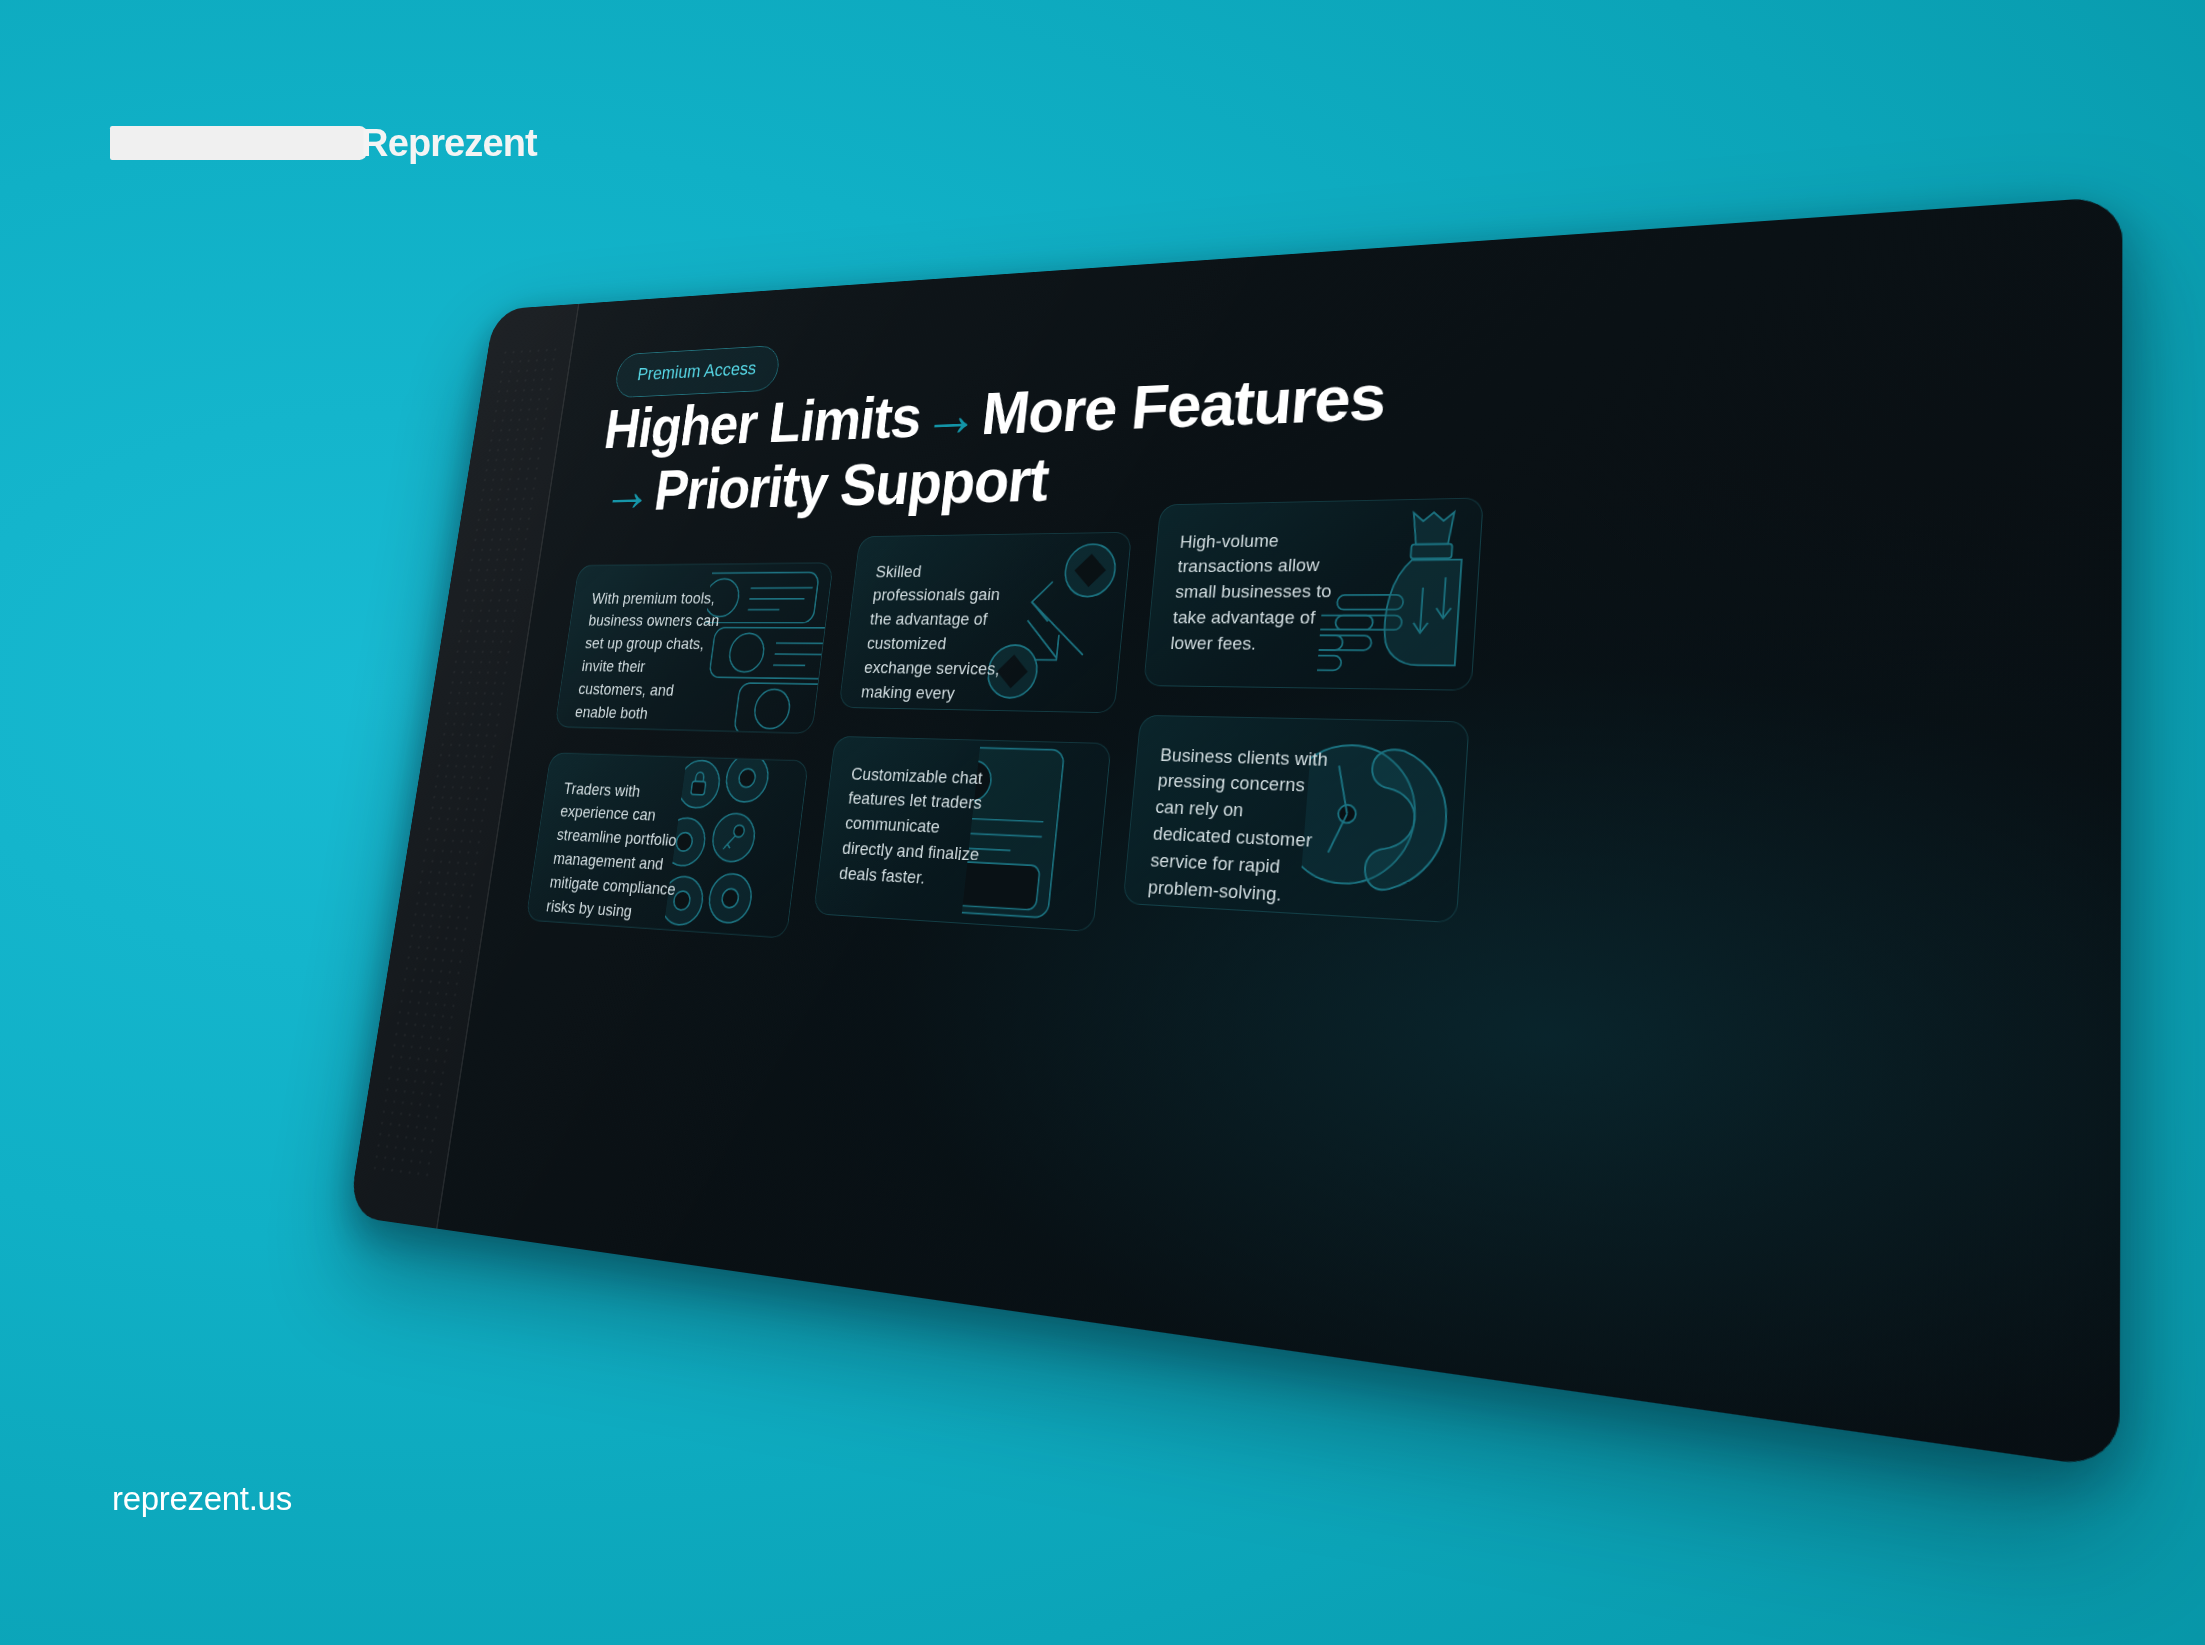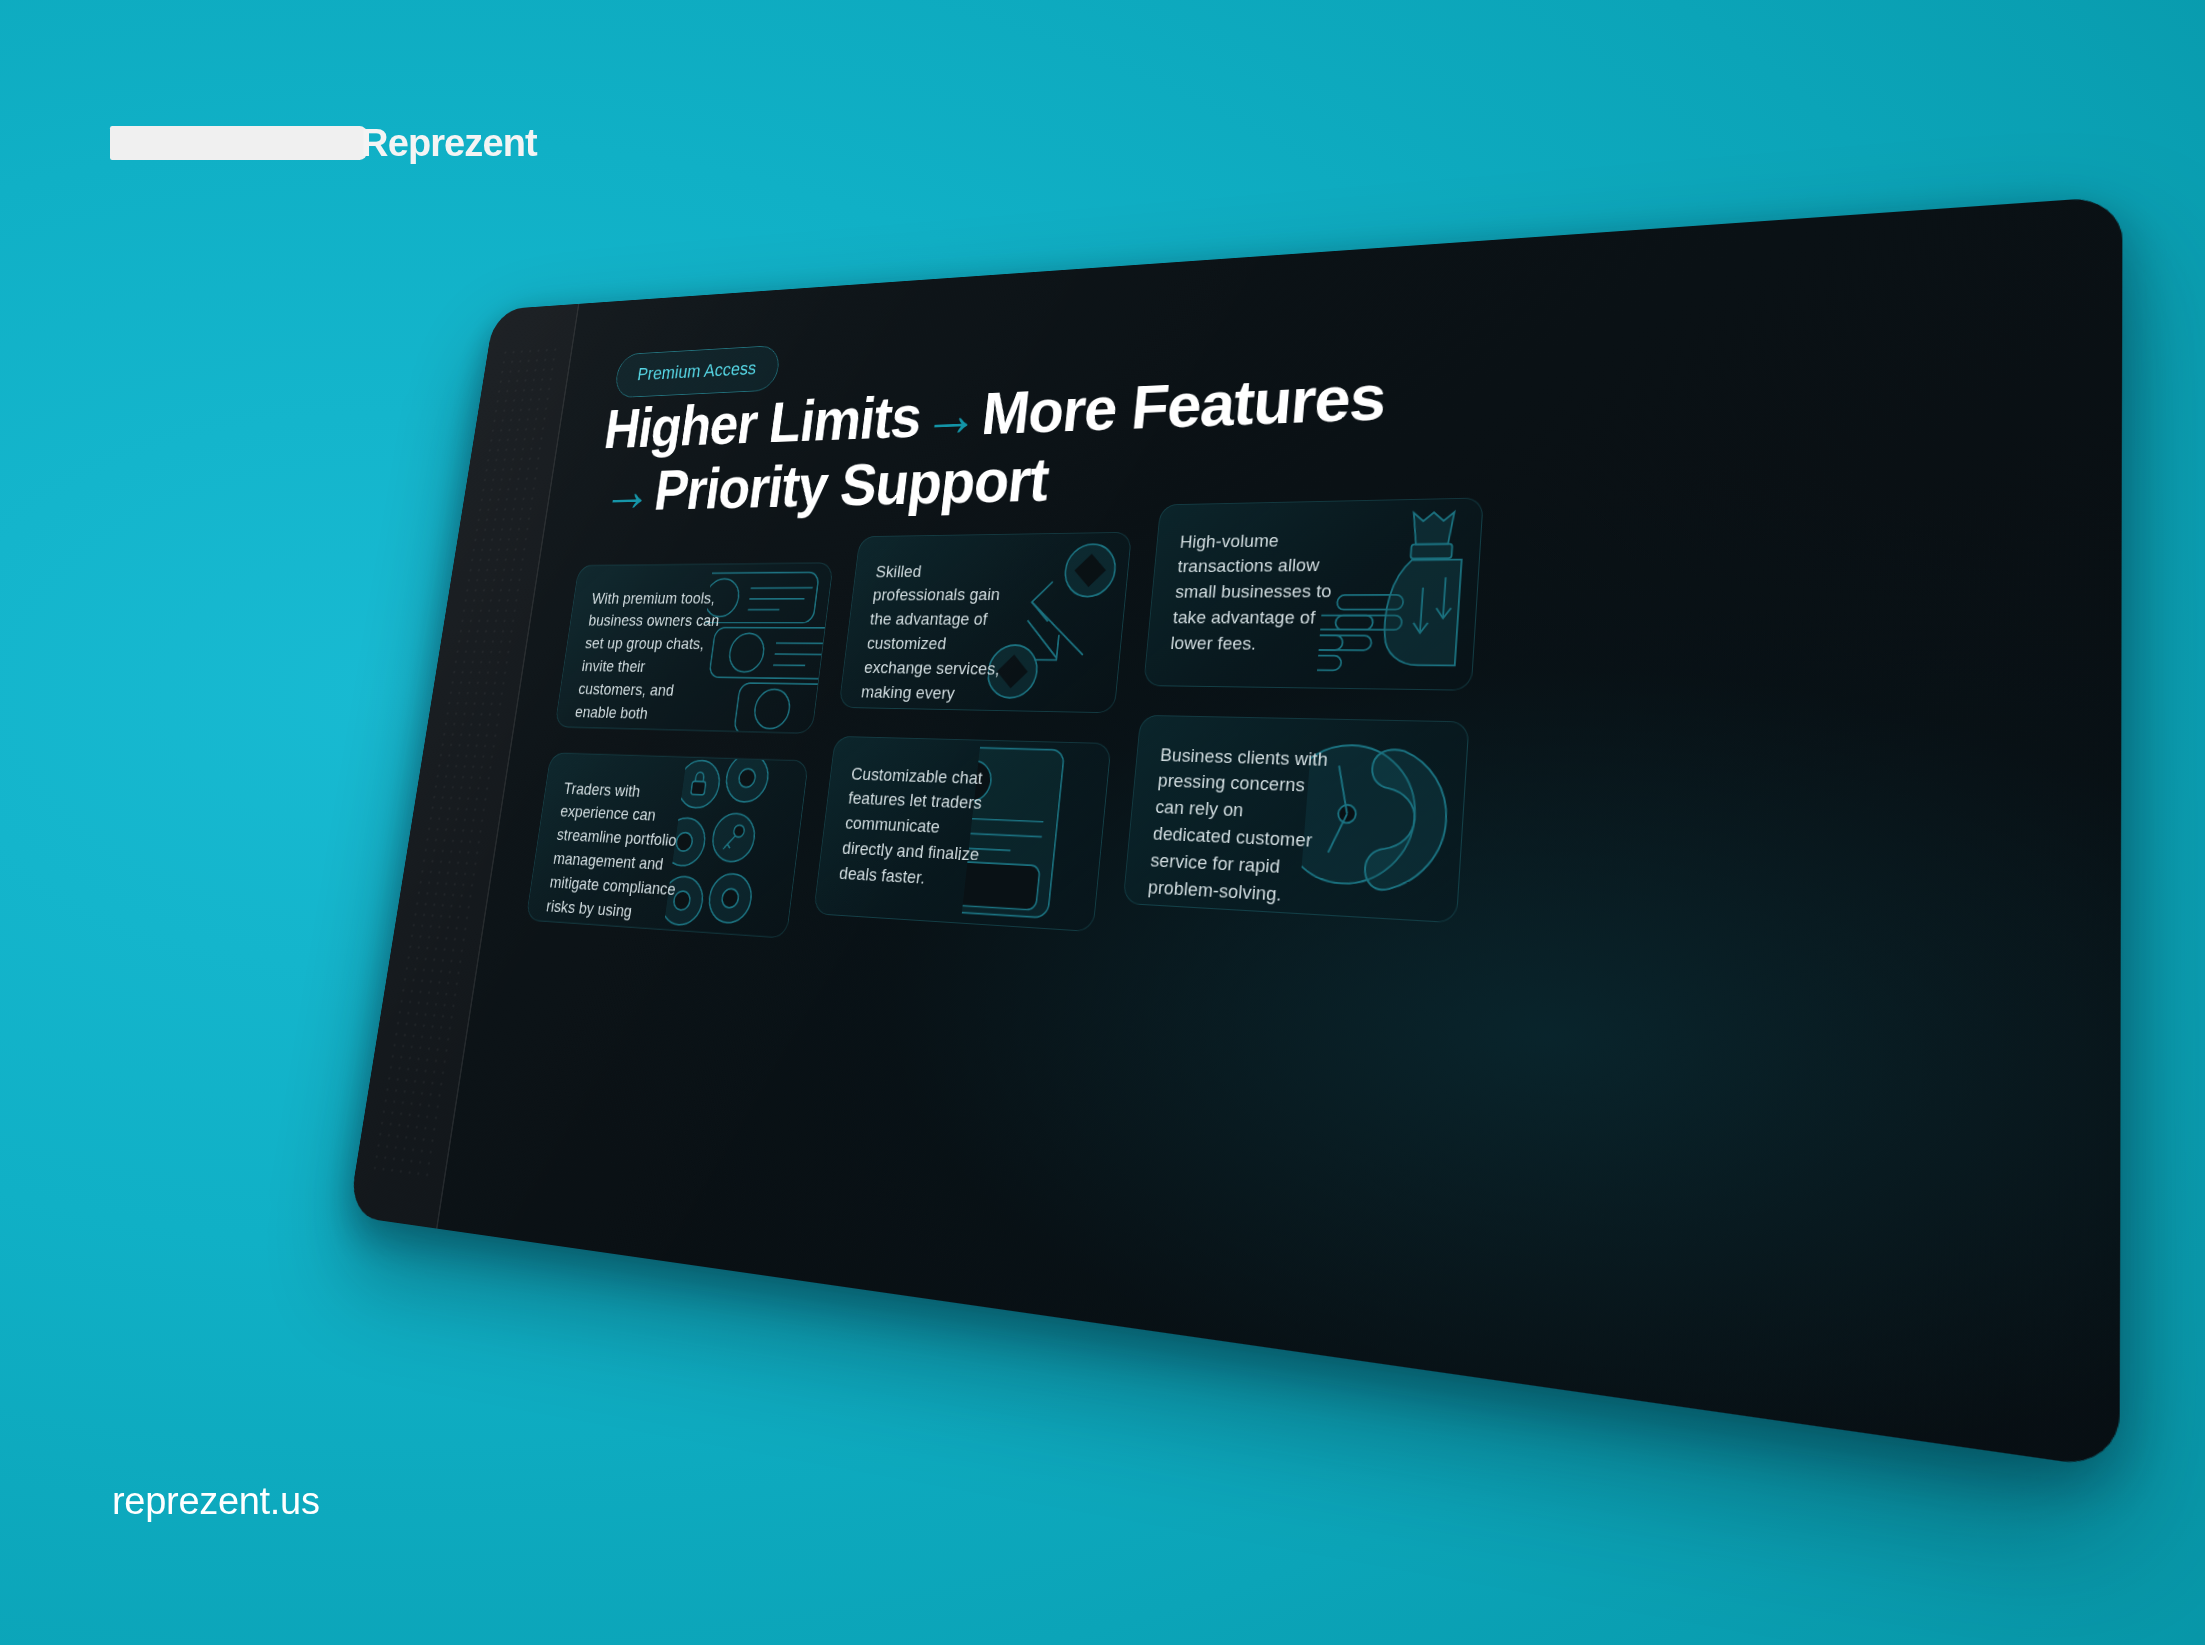--- a/index.html
+++ b/index.html
@@ -41,21 +41,21 @@
     letter-spacing: -0.9px;
     color: #f4f4f4;
     line-height: 1;
   }
 
   
   #footer-url {
     position: absolute;
     left: 112px;
     top: 1480px;
-    font-size: 38px;
+    font-size: 33px;
     font-weight: 400;
     letter-spacing: -0.3px;
     color: #ffffff;
   }
 
   
   #tablet-wrap {
     position: absolute;
     left: 221px;
     top: 221px;

